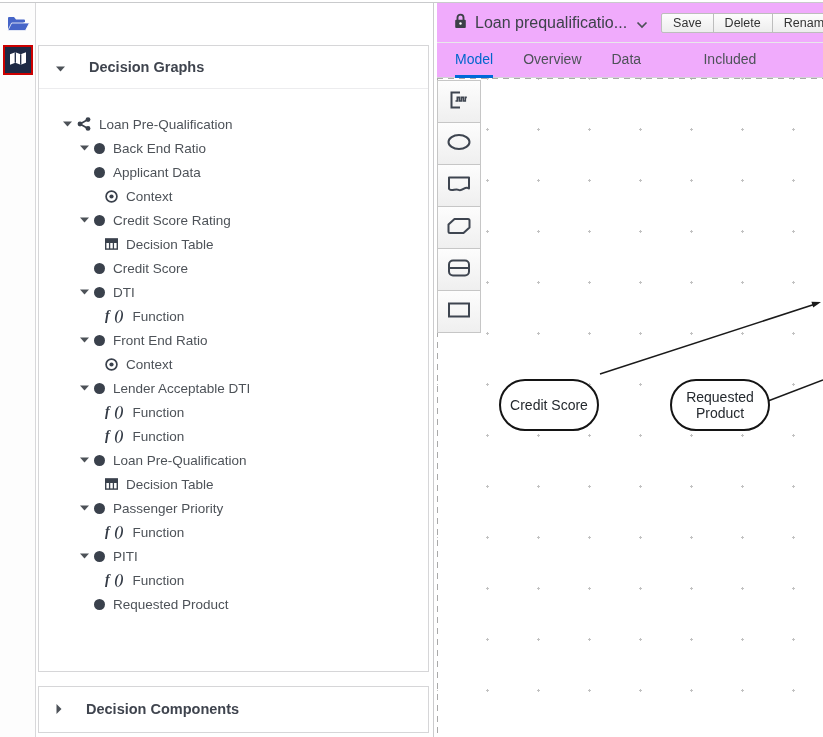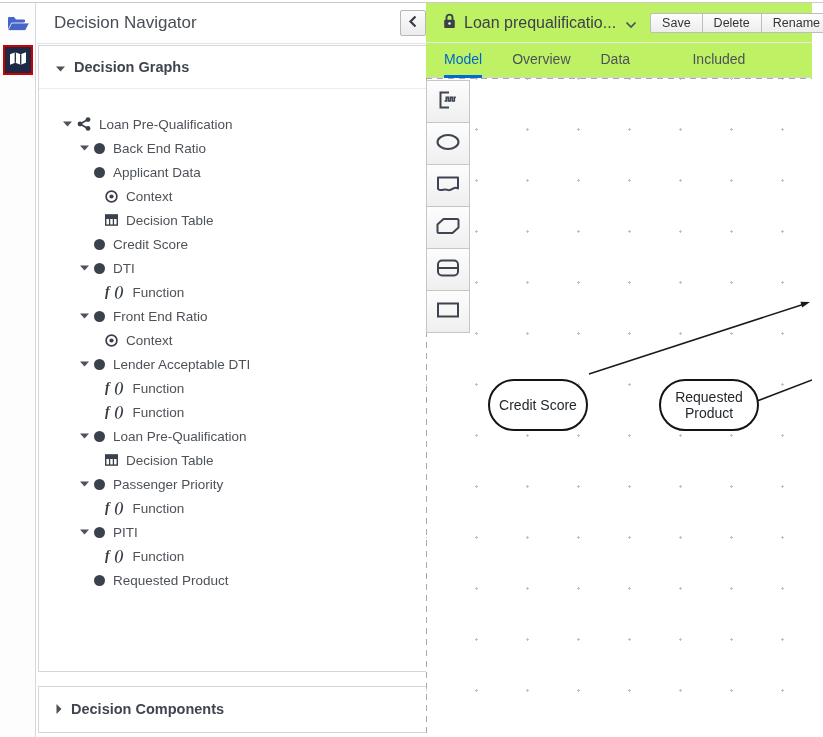--- a/index.html
+++ b/index.html
@@ -19,36 +19,36 @@
   
   .nav-panel { position:absolute; top:3px; left:37px; width:397px; height:734px; background:#fff; border-right:1px solid #cbcbcd; }
   .nav-title-bar { height:41px; border-bottom:1px solid #e3e3e5; display:flex; align-items:center; padding-left:17px; position:relative; }
   .nav-title { font-size:17px; color:#484d56; }
   .collapse-btn { position:absolute; right:7px; top:7px; width:26px; height:26px;
     background:linear-gradient(#fbfbfb,#ececec); border:1px solid #b7b7b7; border-radius:2px;
     display:flex; align-items:center; justify-content:center; cursor:pointer; }
   .acc-box { position:absolute; left:1px; right:4px; background:#fff; border:1px solid #d6d6d8; }
   .acc-box.graphs { top:42px; height:627px; }
   .acc-box.components { top:683px; height:47px; }
-  .acc-header { height:43px; display:flex; align-items:center; padding-left:17px; gap:9px;
+  .acc-header { height:43px; display:flex; align-items:center; padding-left:17px; gap:24px;
     font-weight:bold; font-size:14.5px; color:#3f444e; cursor:pointer; }
   .acc-box.graphs .acc-header { border-bottom:1px solid #ececee; }
   .tree { padding-top:23px; }
   .trow { height:24px; display:flex; align-items:center; cursor:pointer; white-space:nowrap; }
   .trow.d0 { padding-left:24px; }
   .trow.d1 { padding-left:55px; }
   .trow.d1.hascaret { padding-left:41px; }
   .trow.d2 { padding-left:66px; }
   .caret { width:10px; margin-right:4px; display:flex; align-items:center; }
   .ticon { margin-right:8px; display:flex; align-items:center; }
   .tlabel { color:#4d5258; }
   .fx { font-family:"Liberation Serif","DejaVu Serif",serif; font-style:italic; font-weight:bold; font-size:14px; color:#343b46; letter-spacing:0.5px; }
 
   
-  .editor { position:absolute; top:3px; left:426px; width:386px; height:734px; background:#bef264; }
+  .editor { position:absolute; top:3px; left:437px; width:386px; height:734px; background:#f0abfc; }
   .asset-bar { height:40px; border-bottom:1px solid #e8e8ea; display:flex; align-items:center; padding-left:17px; }
   .asset-title { font-size:16px; color:#3d424a; margin-left:8px; white-space:nowrap; }
   .title-chevron { margin-left:9px; margin-top:4px; }
   .actions { display:flex; margin-left:13px; }
   .act-btn { height:20px; padding:0 11px; font-size:12.5px; color:#333; white-space:nowrap;
     background:linear-gradient(#fdfdfd,#ededed); border:1px solid #bdbdbd; margin-left:-1px; cursor:pointer;
     font-family:"Liberation Sans","DejaVu Sans",sans-serif; }
   .act-btn:first-child { border-radius:2px 0 0 2px; margin-left:0; }
 
   .tab-bar { height:35px; border-bottom:1px solid #d3d3d5; display:flex; padding-left:18px; }
@@ -91,30 +91,20 @@
     <span>
       <svg width="18" height="15" viewBox="0 0 18 15">
         <path d="M1,3.2 L6.3,1.2 L11.7,3.2 L17,1.2 V11.8 L11.7,13.8 L6.3,11.8 L1,13.8 Z" fill="#ffffff"></path>
         <path d="M6.3,1.2 V11.8 M11.7,3.2 V13.8" stroke="#1e2a45" stroke-width="1.3" fill="none"></path>
       </svg>
     </span>
   </div>
 </div>
 
 <div class="nav-panel">
-  <div class="nav-title-bar">
-    <span class="nav-title">Decision Navigator</span>
-    <span class="collapse-btn">
-      <span>
-        <svg width="10" height="13" viewBox="0 0 10 13">
-            <polyline points="7.5,1.5 2.5,6.5 7.5,11.5" fill="none" stroke="#363c45" stroke-width="2.2"></polyline>
-          </svg>
-      </span>
-    </span>
-  </div>
 
   <div class="acc-box graphs">
     <div class="acc-header">
       <span>
         <svg width="9" height="6" viewBox="0 0 9 6">
             <polygon points="0,0.5 9,0.5 4.5,5.5" fill="#4d5258"></polygon>
           </svg>
       </span>
       <span>Decision Graphs</span>
     </div>
@@ -157,20 +147,33 @@
           <span class="tlabel">Applicant Data</span>
         </div>
         <div class="trow d2">
           <span class="ticon">
             <svg width="13" height="13" viewBox="0 0 13 13">
               <circle cx="6.5" cy="6.5" r="5.4" fill="none" stroke="#3a414c" stroke-width="1.7"></circle>
               <circle cx="6.5" cy="6.5" r="2.1" fill="#3a414c"></circle>
             </svg>
           </span>
           <span class="tlabel">Context</span>
+        </div>
+        <div class="trow d1 hascaret">
+          <span class="caret">
+            <svg width="9" height="6" viewBox="0 0 9 6">
+              <polygon points="0,0.5 9,0.5 4.5,5.5" fill="#4d5258"></polygon>
+            </svg>
+          </span>
+          <span class="ticon">
+            <svg width="11" height="11" viewBox="0 0 11 11">
+              <circle cx="5.5" cy="5.5" r="5.5" fill="#3a414c"></circle>
+            </svg>
+          </span>
+          <span class="tlabel">Credit Score Rating</span>
         </div>
         <div class="trow d2">
           <span class="ticon">
             <svg width="13" height="12" viewBox="0 0 13 12">
               <rect x="0.7" y="0.9" width="11.6" height="10.2" fill="none" stroke="#3a414c" stroke-width="1.4"></rect>
               <path d="M0.7,4.4 H12.3 M4.6,4.4 V11.1 M8.4,4.4 V11.1" stroke="#3a414c" stroke-width="1.3"></path>
               <rect x="0.7" y="0.9" width="11.6" height="3.5" fill="#3a414c"></rect>
             </svg>
           </span>
           <span class="tlabel">Decision Table</span>

